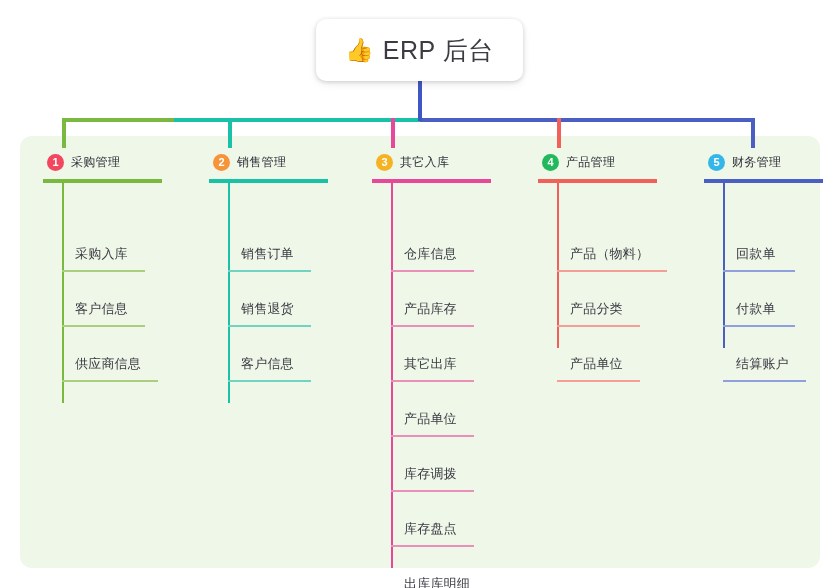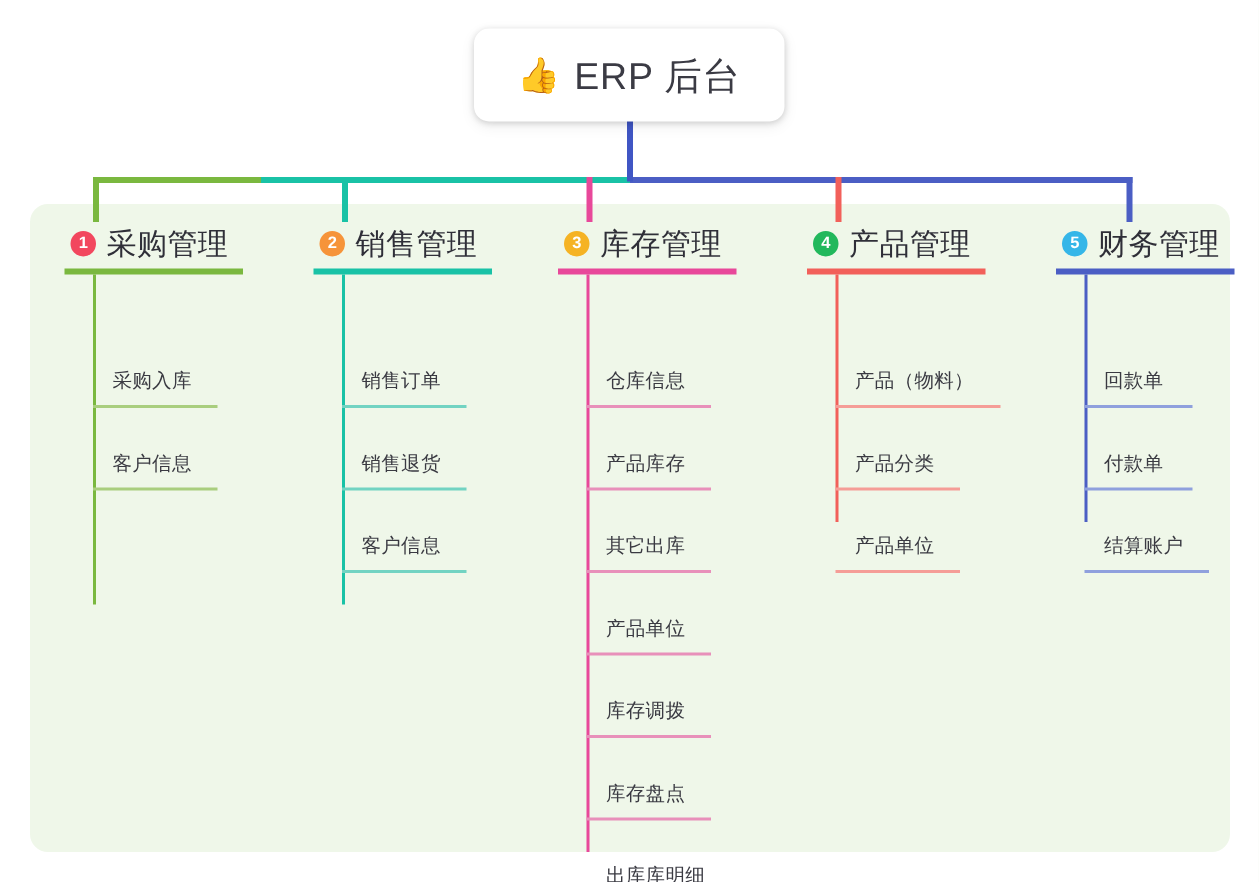--- a/index.html
+++ b/index.html
@@ -107,21 +107,21 @@
     height: 17px;
     border-radius: 50%;
     color: #ffffff;
     font-size: 11px;
     line-height: 17px;
     text-align: center;
     font-weight: bold;
     flex: 0 0 auto;
   }
   .col-title {
-    font-size: 20px;
+    font-size: 12px;
     color: #2f2f38;
     white-space: nowrap;
     letter-spacing: 0.3px;
   }
   .head-rule {
     position: absolute;
     left: 16px;
     top: 34px;
     width: 119px;
     height: 4px;
@@ -193,20 +193,24 @@
         <div class="spine" style="background: rgb(122, 184, 63); height: 220px;"></div>
         <div class="leaves">
           <div class="leaf">
             <span class="leaf-label">采购入库</span>
             <div class="leaf-rule" style="width: 83px; background: rgb(169, 206, 126);"></div>
           </div>
           <div class="leaf">
             <span class="leaf-label">客户信息</span>
             <div class="leaf-rule" style="width: 83px; background: rgb(169, 206, 126);"></div>
           </div>
+          <div class="leaf">
+            <span class="leaf-label">供应商信息</span>
+            <div class="leaf-rule" style="width: 96px; background: rgb(169, 206, 126);"></div>
+          </div>
         </div>
       </div>
       <div class="col" style="left: 193px;">
         <div class="col-head">
           <span class="badge" style="background: rgb(246, 148, 58);">2</span>
           <span class="col-title">销售管理</span>
           <div class="head-rule" style="width: 119px; background: rgb(25, 194, 166);"></div>
         </div>
         <div class="spine" style="background: rgb(25, 194, 166); height: 220px;"></div>
         <div class="leaves">
@@ -220,21 +224,21 @@
           </div>
           <div class="leaf">
             <span class="leaf-label">客户信息</span>
             <div class="leaf-rule" style="width: 83px; background: rgb(114, 211, 194);"></div>
           </div>
         </div>
       </div>
       <div class="col" style="left: 356px;">
         <div class="col-head">
           <span class="badge" style="background: rgb(245, 179, 36);">3</span>
-          <span class="col-title">库存管理</span>
+          <span class="col-title">其它入库</span>
           <div class="head-rule" style="width: 119px; background: rgb(232, 72, 154);"></div>
         </div>
         <div class="spine" style="background: rgb(232, 72, 154); height: 385px;"></div>
         <div class="leaves">
           <div class="leaf">
             <span class="leaf-label">仓库信息</span>
             <div class="leaf-rule" style="width: 83px; background: rgb(232, 144, 186);"></div>
           </div>
           <div class="leaf">
             <span class="leaf-label">产品库存</span>

